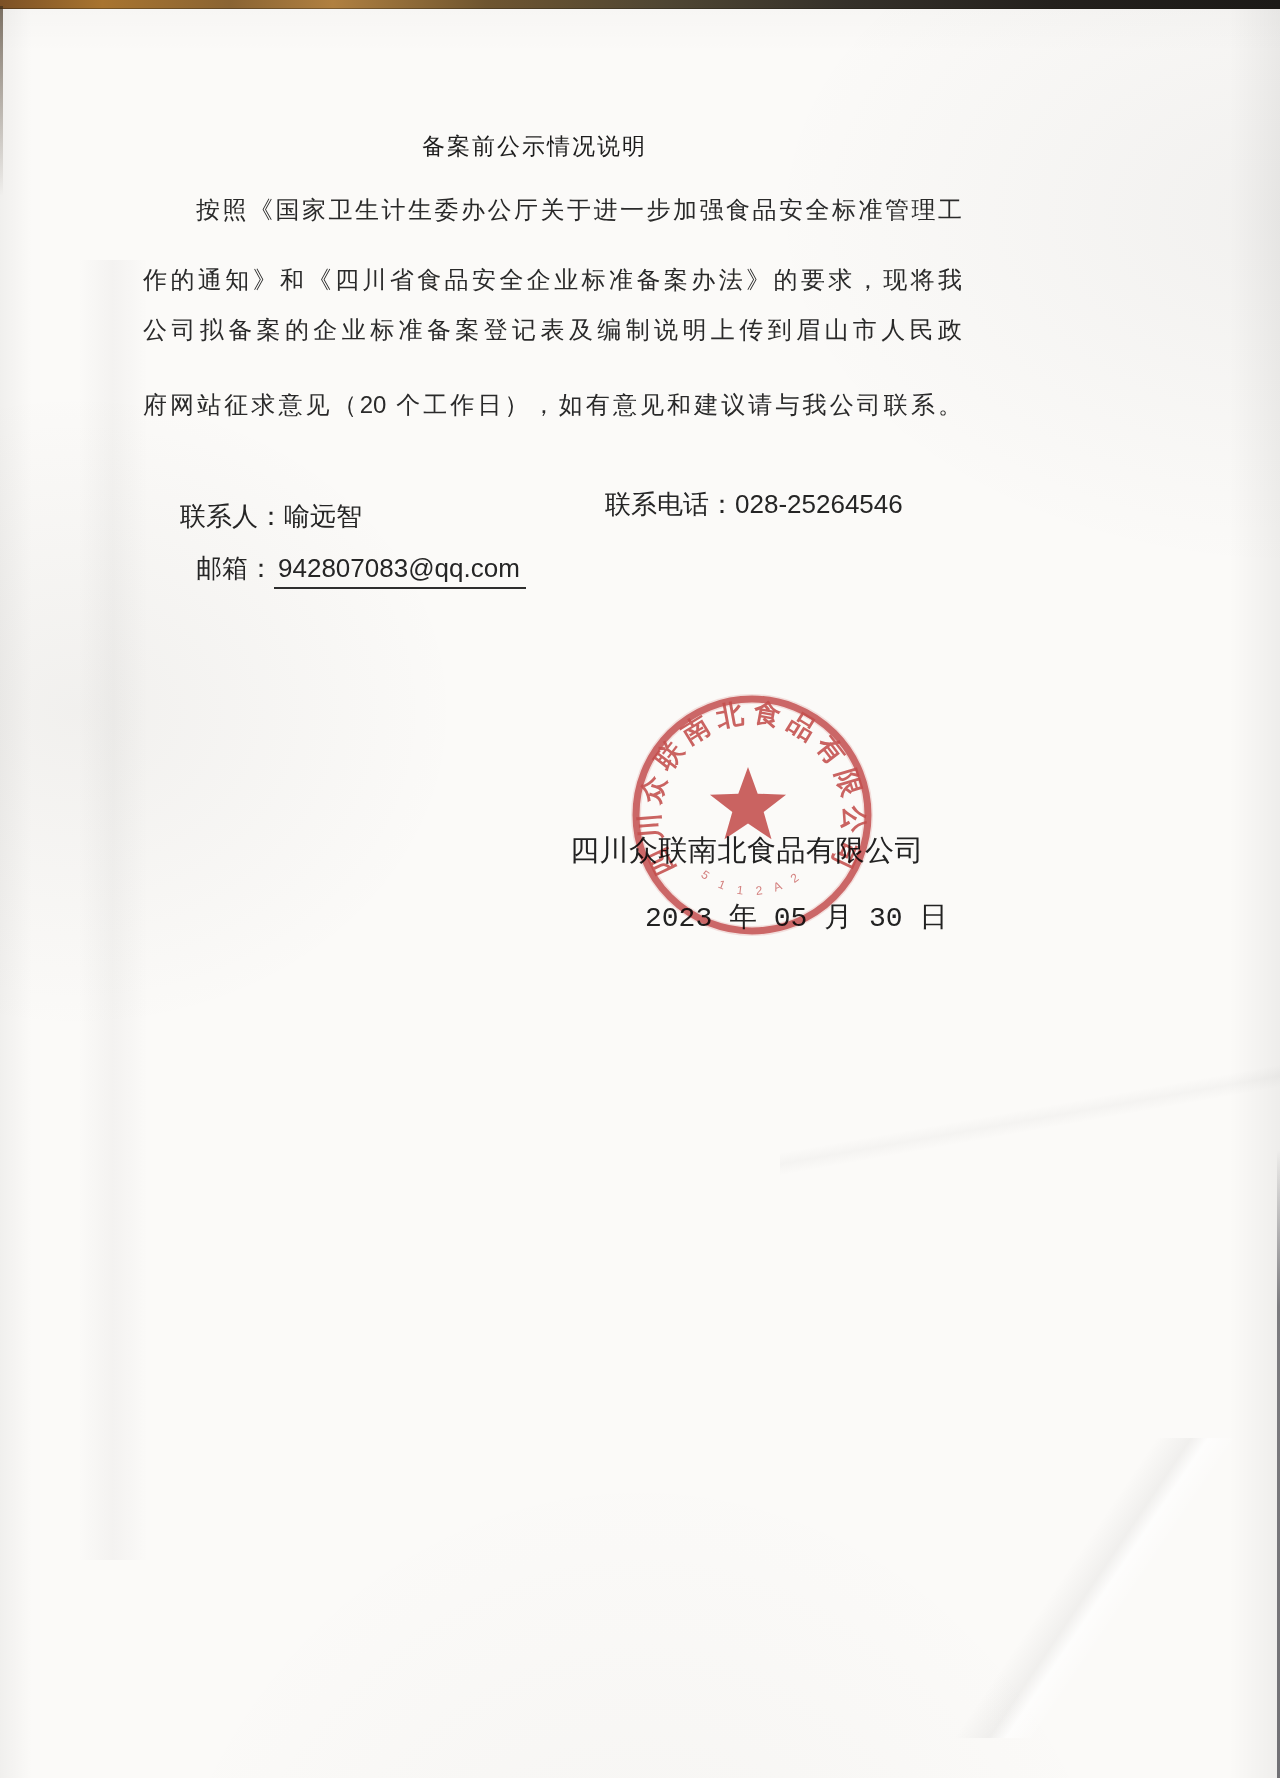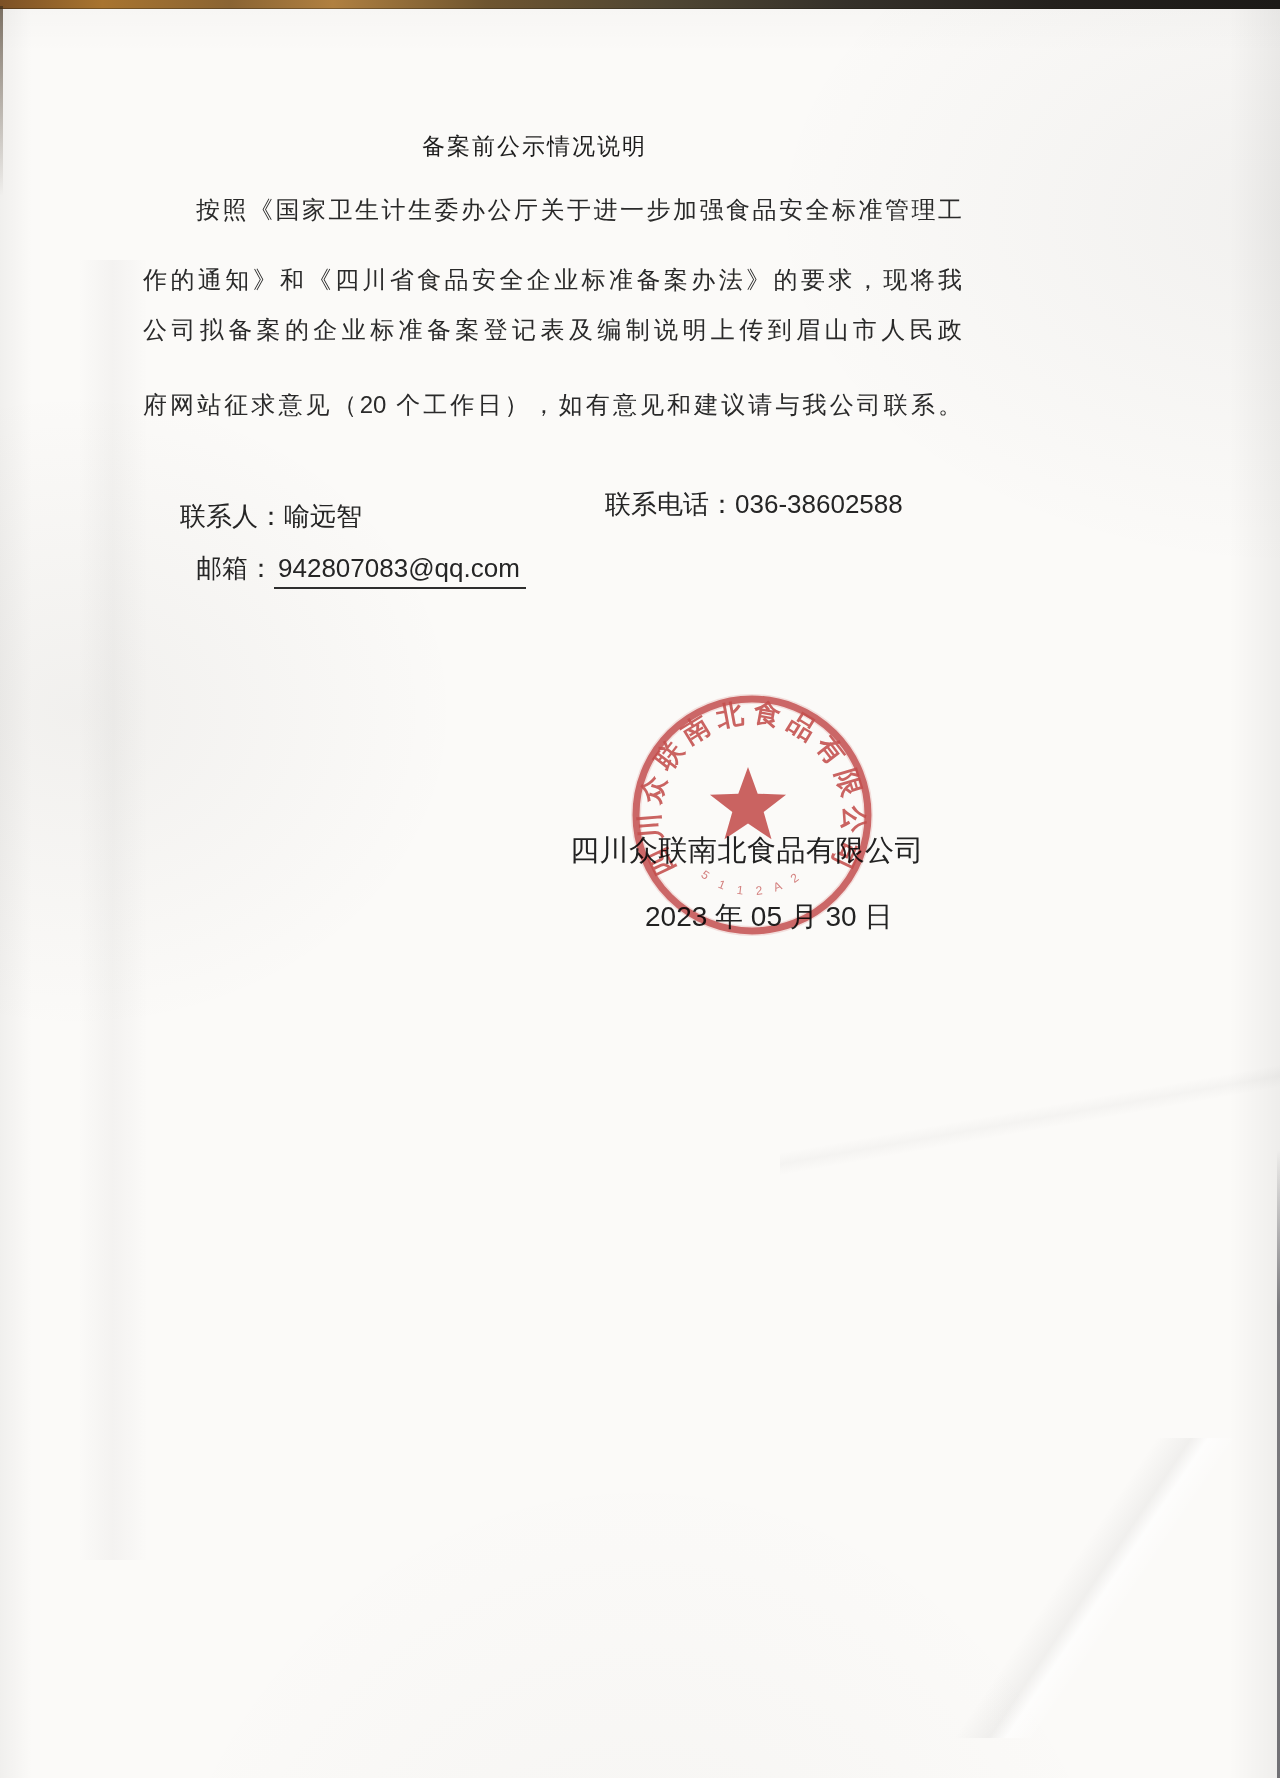--- a/index.html
+++ b/index.html
@@ -70,21 +70,21 @@
   .contact-phone  { position:absolute; left:462px; top:0; white-space:nowrap; }
   .email-row { position:absolute; top:551px; left:37px; font-size:26px; color:#252525; white-space:nowrap;margin-left:16px; }
   .email-value { border-bottom:2px solid #2e2e2e; padding:0 6px 4px 4px; }
 
   .sig-company {
     position:absolute; left:570px; top:831px;
     font-size:29px; letter-spacing:0.5px; color:#222; white-space:nowrap;
   }
   .sig-date {
     position:absolute; left:645px; top:898px;
-    font-size:28px; color:#222; white-space:nowrap;
+    font-size:28px; color:#222; white-space:nowrap;font-family:Liberation Mono, monospace;
   }
 
   .stamp {
     position:absolute; left:622px; top:685px; width:260px; height:260px;
     mix-blend-mode:multiply; opacity:0.92;
     filter:blur(0.3px);
   }
 </style>
 </head>
 <body>
@@ -100,21 +100,21 @@
   <div class="content">
     <div class="doc-title">备案前公示情况说明</div>
 
     <div class="body-line indent bl-1">按照《国家卫生计生委办公厅关于进一步加强食品安全标准管理工</div>
     <div class="body-line bl-2">作的通知》和《四川省食品安全企业标准备案办法》的要求，现将我</div>
     <div class="body-line bl-3">公司拟备案的企业标准备案登记表及编制说明上传到眉山市人民政</div>
     <div class="body-line bl-4">府网站征求意见（20 个工作日），如有意见和建议请与我公司联系。</div>
 
     <div class="contact-row">
       <span class="contact-person"><span>联系人：</span><span>喻远智</span></span>
-      <span class="contact-phone"><span>联系电话：</span><span>036-38602588</span></span>
+      <span class="contact-phone"><span>联系电话：</span><span>028-25264546</span></span>
     </div>
 
     <div class="email-row">
       <span>邮箱：</span><span class="email-value">942807083@qq.com</span>
     </div>
   </div>
 
   <div class="sig-company">四川众联南北食品有限公司</div>
   <div class="sig-date">2023 年 05 月 30 日</div>
 

